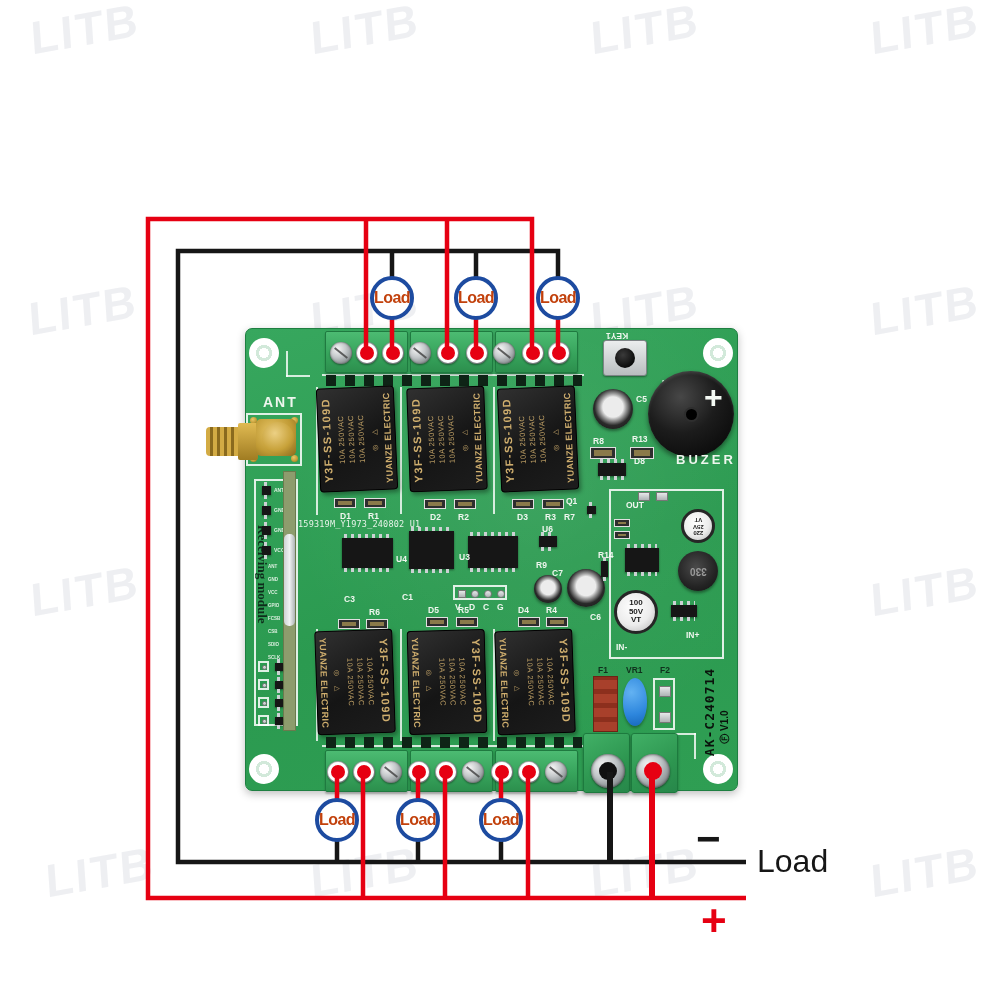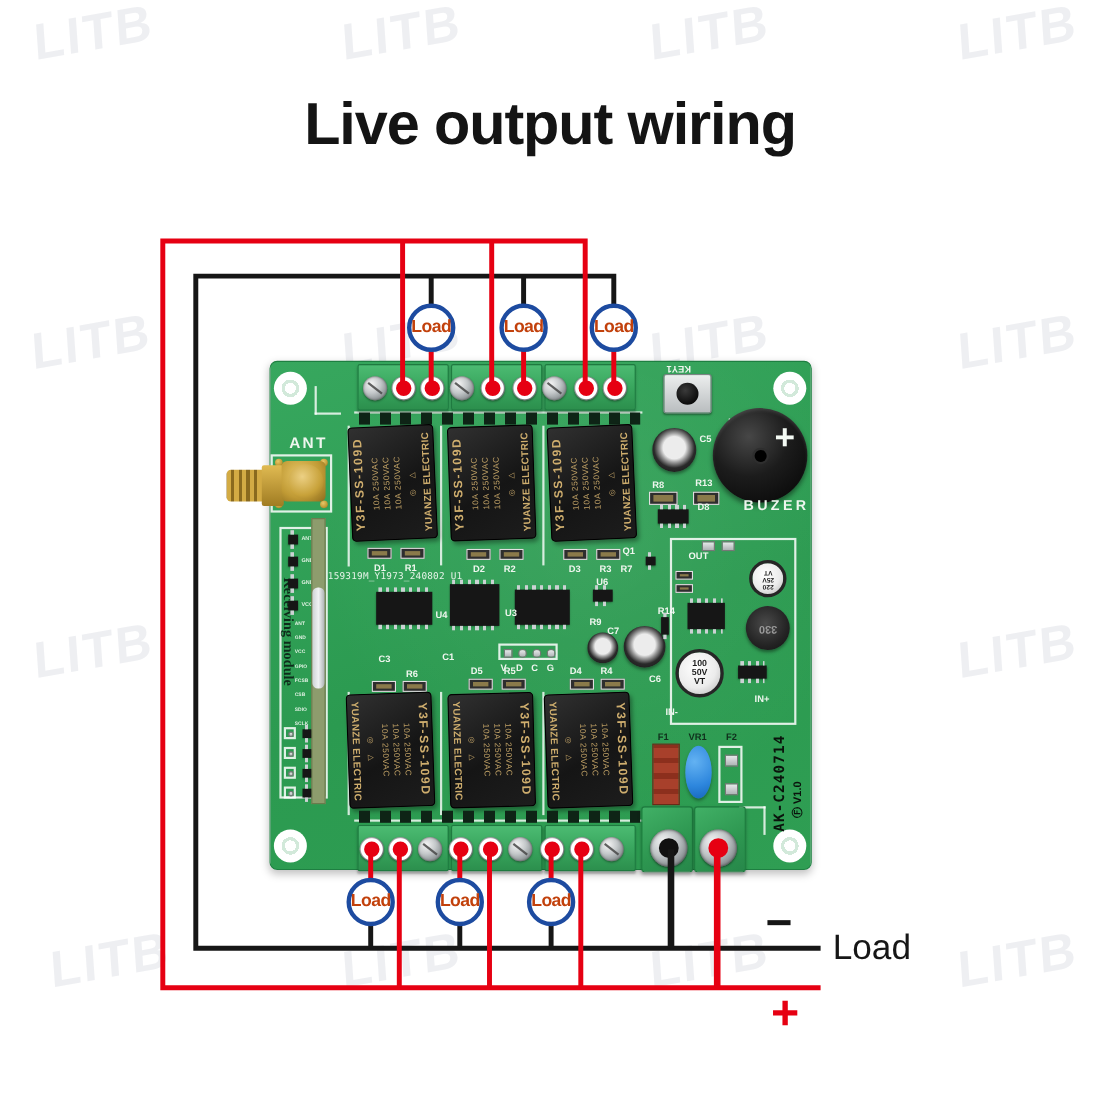--- a/index.html
+++ b/index.html
@@ -108,21 +108,20 @@
   <span class="wm" style="left:310px;top:283px">LITB</span>
   <span class="wm" style="left:590px;top:283px">LITB</span>
   <span class="wm" style="left:870px;top:283px">LITB</span>
   <span class="wm" style="left:30px;top:564px">LITB</span>
   <span class="wm" style="left:870px;top:564px">LITB</span>
   <span class="wm" style="left:45px;top:845px">LITB</span>
   <span class="wm" style="left:310px;top:845px">LITB</span>
   <span class="wm" style="left:590px;top:845px">LITB</span>
   <span class="wm" style="left:870px;top:845px">LITB</span>
 
-  <div id="title">Live output wiring</div>
 
   <div id="board">
 
     <div class="silk" style="left:76px;top:45px;width:262px;height:2px"></div>
     <div class="silk" style="left:76px;top:416px;width:262px;height:2px"></div>
     <div class="silk" style="left:70px;top:58px;width:2px;height:128px"></div>
     <div class="silk" style="left:70px;top:300px;width:2px;height:112px"></div>
     <div class="silk" style="left:154px;top:58px;width:2px;height:127px"></div>
     <div class="silk" style="left:247px;top:58px;width:2px;height:127px"></div>
     <div class="silk" style="left:154px;top:300px;width:2px;height:112px"></div>
@@ -330,21 +329,21 @@
     <div class="capwhite" style="left:368px;top:261px;width:44px;height:44px;font-size:8px">
       <div><span>100</span><br><span>50V</span><br><span>VT</span></div>
     </div>
     <div class="smd" style="left:368px;top:190px;width:16px;height:8px">
         <i></i>
       </div>
     <div class="smd" style="left:368px;top:202px;width:16px;height:8px">
         <i></i>
       </div>
     <div class="chip" style="left:425px;top:276px;width:26px;height:12px"></div>
-    <span class="lab" style="left:359px;top:314px">IN-</span>
+    <span class="lab" style="left:370px;top:314px">IN-</span>
     <span class="lab" style="left:440px;top:302px">IN+</span>
 
     <span class="lab" style="left:352px;top:337px;color:#10301d">F1</span>
     <div class="abs" style="left:347px;top:347px;width:25px;height:56px;background:repeating-linear-gradient(0deg,#a8402b 0 9px,#8c2f1d 9px 14px);border:1px solid #6d2315;box-sizing:border-box"></div>
     <span class="lab" style="left:380px;top:337px;color:#10301d">VR1</span>
     <div class="abs" style="left:377px;top:349px;width:24px;height:48px;border-radius:50%;background:radial-gradient(circle at 35% 30%,#63b2f2,#2d86dd 60%,#1565b8);box-shadow:0 2px 3px rgba(0,0,0,.35)"></div>
     <span class="lab" style="left:414px;top:337px;color:#10301d">F2</span>
     <div class="wframe" style="left:407px;top:349px;width:22px;height:52px">
       <div class="pad" style="left:4px;top:6px;width:12px;height:11px"></div>
       <div class="pad" style="left:4px;top:32px;width:12px;height:11px"></div>

